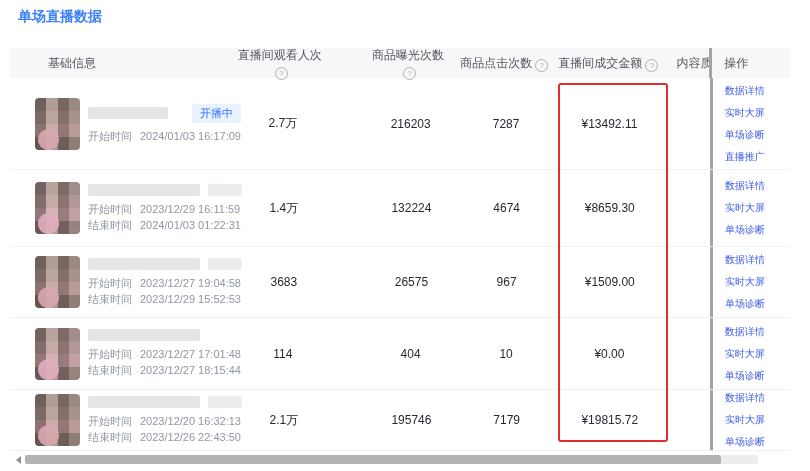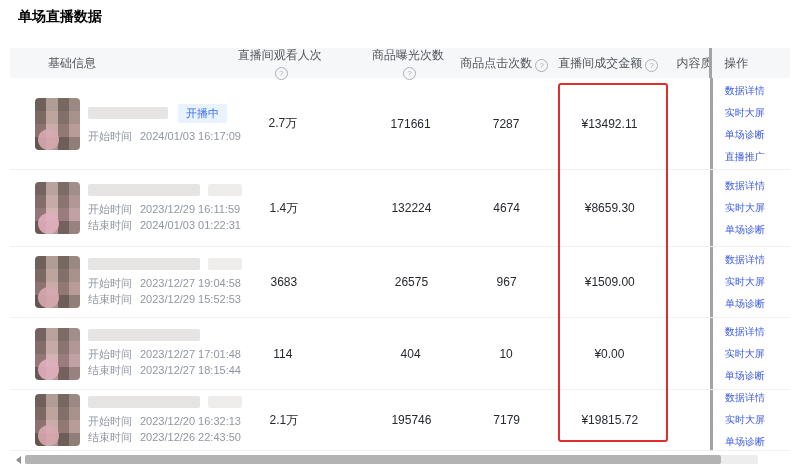--- a/index.html
+++ b/index.html
@@ -1,21 +1,21 @@
 <!DOCTYPE html>
 <html><head>
 <meta charset="utf-8">
 <style>
   html,body{margin:0;padding:0;}
   body{
     width:810px;height:471px;position:relative;background:#fff;overflow:hidden;
     font-family:"Liberation Sans","DejaVu Sans",sans-serif;
     -webkit-font-smoothing:antialiased;
   }
-  .page-title{position:absolute;left:18px;top:8px;font-size:14px;font-weight:bold;color:#000000;}
+  .page-title{position:absolute;left:18px;top:8px;font-size:14px;font-weight:bold;color:#3b82f6;}
 
   .table{position:absolute;left:10px;top:48px;width:780px;}
   .thead{display:flex;height:30px;background:#f6f7f8;align-items:center;font-size:12px;color:#51565d;}
   .row{display:flex;align-items:center;border-bottom:1px solid #f0f1f2;box-sizing:border-box;background:#fff;}
   .r1{height:92px;}.r2{height:77px;}.r3{height:71px;}.r4{height:72px;}.r5{height:61px;}
 
   .cell{box-sizing:border-box;}
   .c-basic{width:240px;padding-left:25px;display:flex;align-items:center;}
   .thead .c-basic{padding-left:38px;display:block;}
   .c-viewers{width:90px;text-align:center;}
@@ -38,21 +38,21 @@
       radial-gradient(circle at 30% 80%, rgba(216,168,176,.9) 0 10px, rgba(216,168,176,0) 11px),
       linear-gradient(90deg, rgba(70,55,50,.45) 0 11px, rgba(205,180,172,.55) 11px 23px, rgba(95,78,72,.5) 23px 34px, rgba(170,145,138,.45) 34px),
       linear-gradient(180deg, #8f817b 0 13px, #a8928d 13px 26px, #c5a3a3 26px 39px, #7d6e68 39px);
   }
   .row:nth-child(odd) .thumb{filter:hue-rotate(-10deg) brightness(1.04);}
   .info{margin-left:8px;min-width:0;}
   .title-line{display:flex;align-items:center;margin-bottom:5px;}
   .blur-bar{height:12px;border-radius:2px;background:#e7e5e4;display:inline-block;width:112px;}
   .blur-bar.short{width:80px;}
   .blur-bar.b2{width:34px;margin-left:8px;background:#efedec;}
-  .badge{font-size:11px;color:#3370ff;background:#e9f2ff;border-radius:2px;padding:2px 8px;margin-left:10px;white-space:nowrap;}
+  .badge{font-size:11px;color:#3370ff;background:#e9f2ff;border-radius:2px;padding:2px 8px;margin-left:24px;white-space:nowrap;}
   .time-line{font-size:11px;color:#9097a1;line-height:16px;white-space:nowrap;}
   .time-line .tval{margin-left:8px;}
 
   .action{font-size:10px;color:#3d5ce6;line-height:22px;text-decoration:none;cursor:pointer;display:block;}
 
   .red-box{position:absolute;left:558px;top:83px;width:110px;height:359px;border:2px solid #e02e2e;
      border-radius:3px;z-index:5;box-sizing:border-box;pointer-events:none;}
 
   .scrollbar{position:absolute;left:16px;top:455px;width:742px;height:9px;display:flex;align-items:center;}
   .sb-arrow{width:0;height:0;border-top:4px solid transparent;border-bottom:4px solid transparent;
@@ -98,21 +98,21 @@
         <div class="title-line">
           <span class="blur-bar short"></span>
           <span class="badge">开播中</span>
         </div>
         <div class="time-line">
           <span>开始时间</span><span class="tval">2024/01/03 16:17:09</span>
         </div>
       </div>
     </div>
     <div class="cell c-viewers num">2.7万</div>
-    <div class="cell c-exposure num">171661</div>
+    <div class="cell c-exposure num">216203</div>
     <div class="cell c-clicks num">7287</div>
     <div class="cell c-gmv num">¥13492.11</div>
     <div class="cell c-quality"></div>
     <div class="cell c-op">
       <a class="action">数据详情</a>
       <a class="action">实时大屏</a>
       <a class="action">单场诊断</a>
       <a class="action">直播推广</a>
     </div>
   </div>

